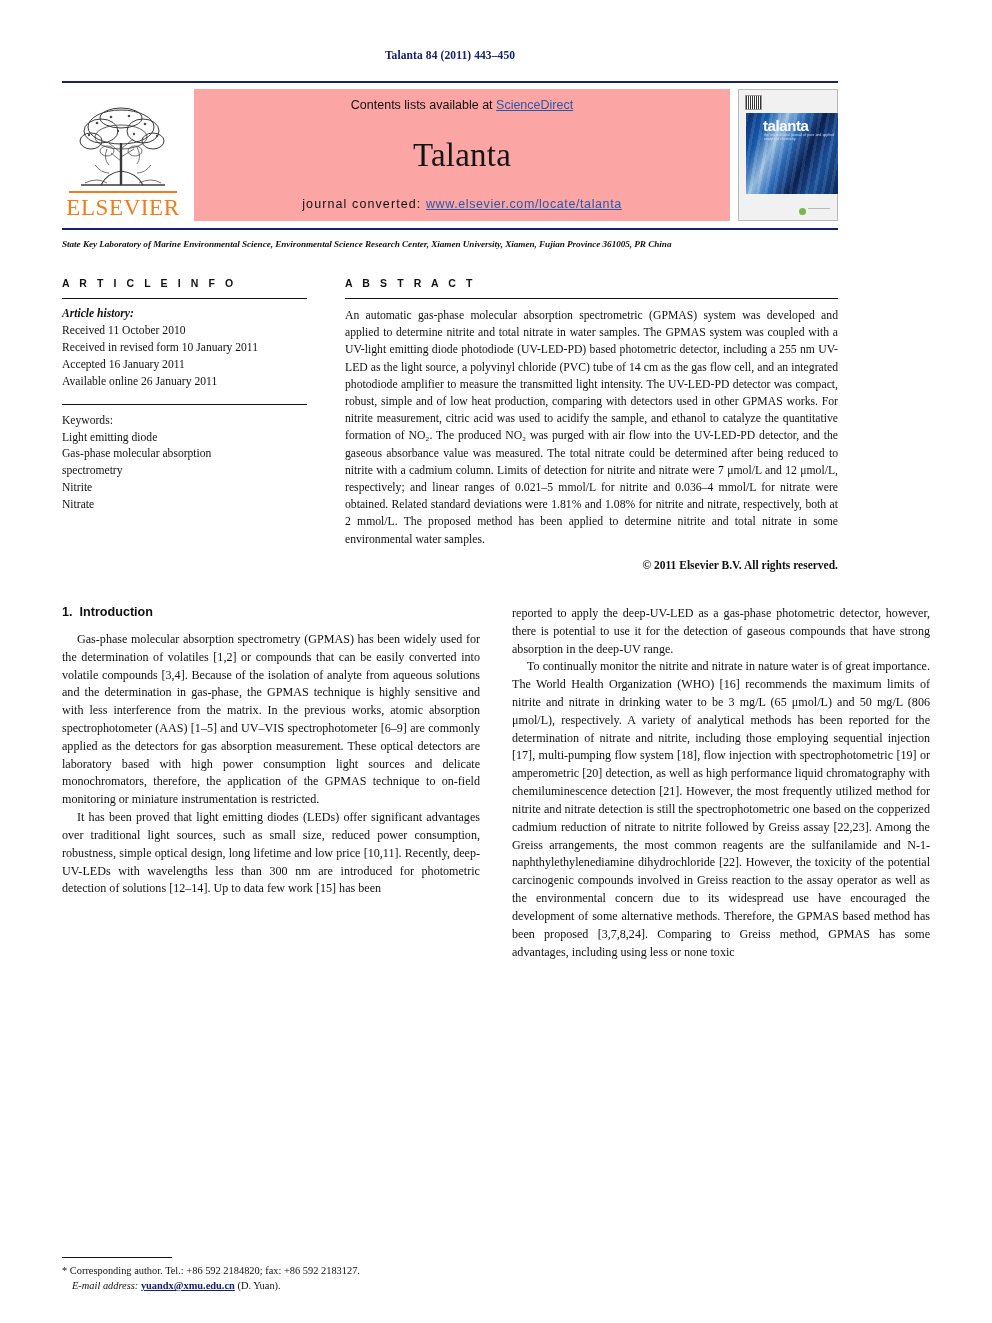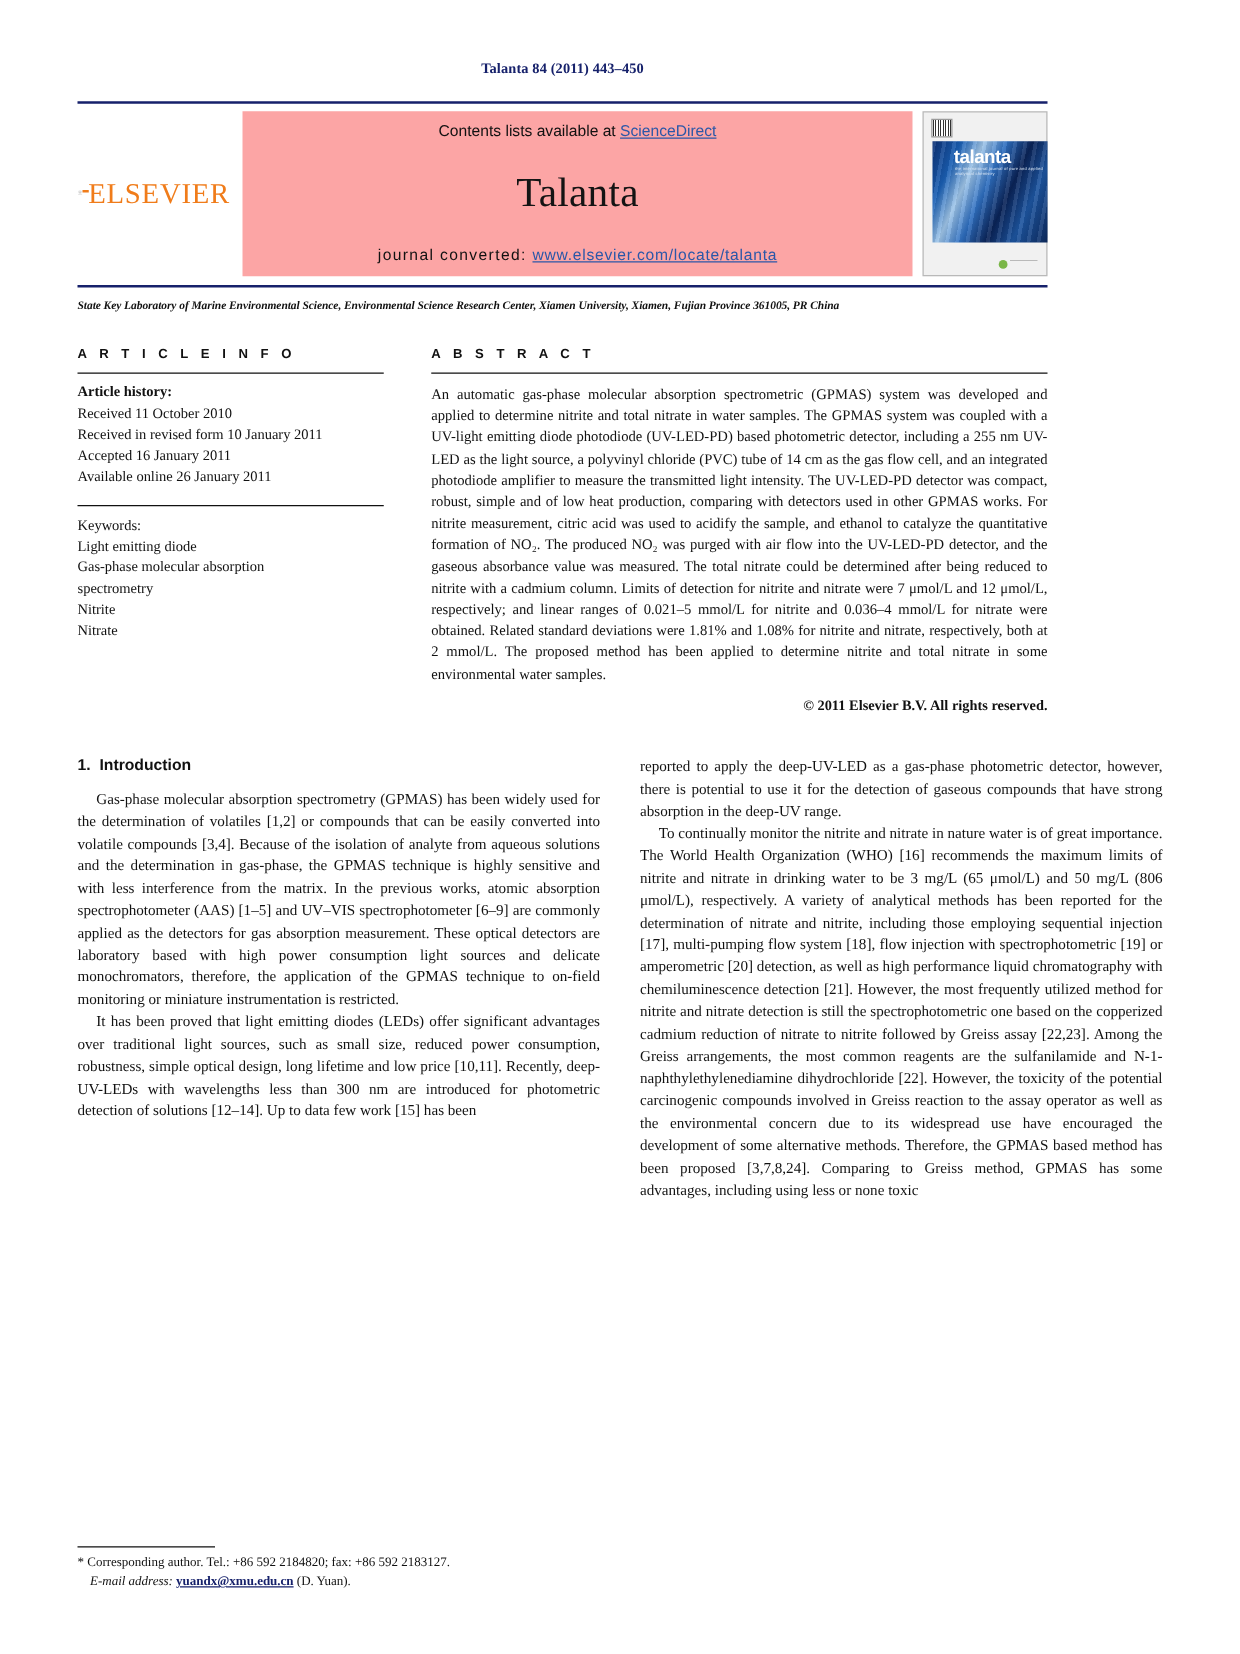--- a/index.html
+++ b/index.html
@@ -39,21 +39,21 @@
     border-top: 2.2px solid #16216b;
     padding-top: 6px;
     display: flex;
     align-items: stretch;
     height: 132px;
   }
   .elsevier-block {
     width: 122px;
     flex: 0 0 122px;
     display: flex;
-    flex-direction: row;
+    flex-direction: column;
     align-items: center;
     justify-content: flex-end;
     padding-bottom: 2px;
   }
   .tree-svg { display:block; }
   .elsevier-word {
     font-family: "Liberation Serif", serif;
     color: #f07c1a;
     font-size: 23px;
     letter-spacing: .6px;
@@ -179,21 +179,21 @@
     font-family: "Liberation Sans", sans-serif;
     font-weight: bold;
     font-size: 10.5px;
     letter-spacing: 3.6px;
     color: #111;
   }
   .hr-thin { border-top: 1.4px solid #111; margin-top: 9px; }
   .hr-thin2 { border-top: 1.4px solid #111; margin-top: 13px; }
 
   .info-body { font-size: 11.6px; line-height: 1.46; margin-top: 7px; }
-  .info-body .lbl { font-weight: bold; }
+  .info-body .lbl { font-style: italic; font-weight: bold; }
   .kw-block { margin-top: 8px; font-size: 11.6px; line-height: 1.46; }
 
   .abs-body {
     margin-top: 8px;
     font-size: 11.7px;
     line-height: 1.47;
     text-align: justify;
     color: #111;
   }
   .copyright {
@@ -227,21 +227,21 @@
     text-indent: 15px;
     color: #111;
   }
   p.para + p.para { margin-top: 0; }
   p.para.noind { text-indent: 0; }
 
   
   .footnote-wrap {
     position: absolute;
     left: 62px;
-    bottom: 49px;
+    bottom: 29px;
     width: 418px;
   }
   .fn-rule { width: 110px; border-top: 1.2px solid #111; margin-bottom: 6px; }
   .fn {
     font-size: 10.4px;
     line-height: 1.42;
     color: #111;
   }
   .fn .ital { font-style: italic; }
   .fn .mail { color: #16216b; font-weight: bold; }

